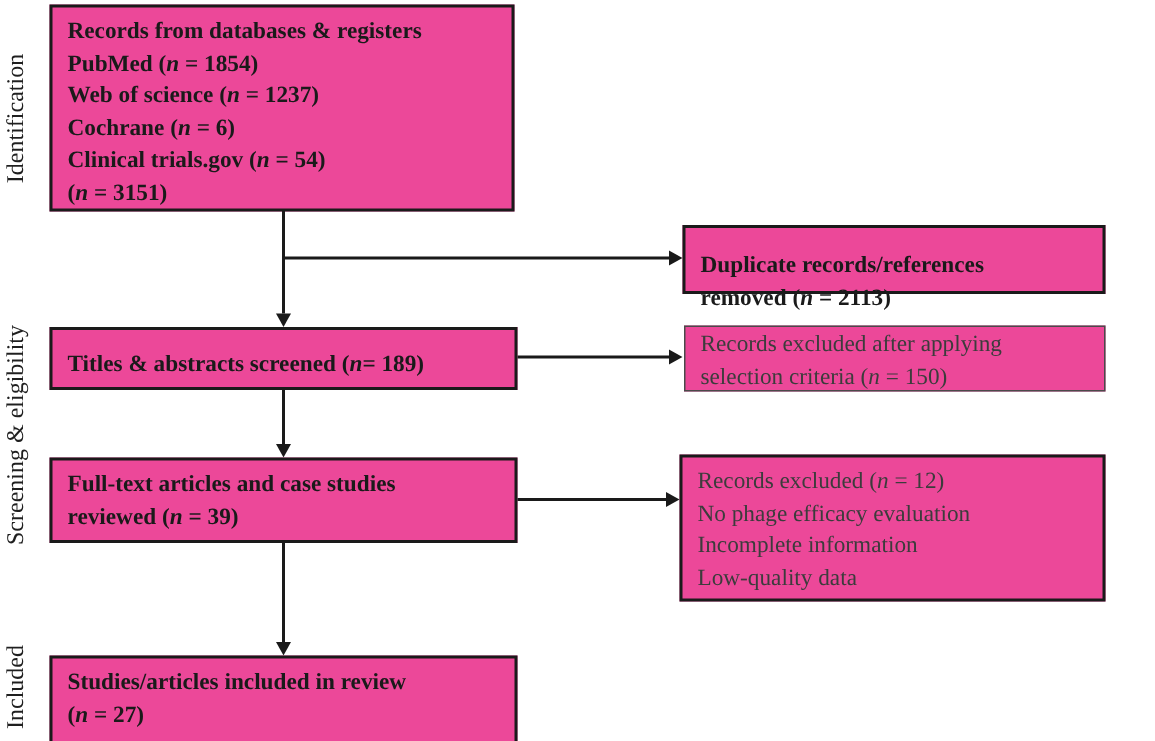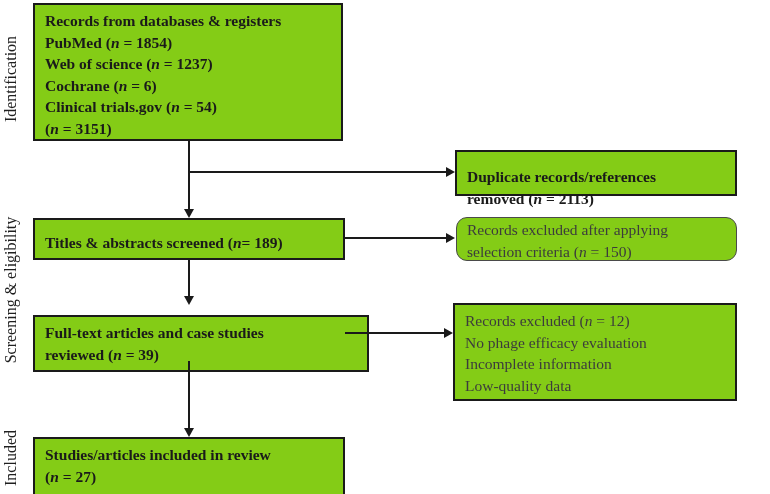--- a/index.html
+++ b/index.html
@@ -12,35 +12,34 @@
     width: 770px;
     height: 494px;
     background: #ffffff;
     font-family: "Liberation Serif", serif;
     color: #1a1a1a;
     overflow: hidden;
   }
   .box {
     position: absolute;
     box-sizing: border-box;
-    background: #84cc16;
+    background: #ec4899;
     border: 2px solid #1a1a1a;
     font-size: 15.5px;
     line-height: 21.5px;
     font-weight: bold;
     padding: 5px 10px;
   }
   .box.light {
     font-weight: normal;
     color: #3c3c3c;
   }
   .box.thin {
     border-width: 1px;
     border-color: #4a4a4a;
-    border-radius: 11px;
   }
   .box.vcenter {
     display: flex;
     align-items: flex-end;
   }
   .side-label {
     position: absolute;
     transform: translate(-50%, -50%) rotate(-90deg);
     white-space: nowrap;
     font-size: 16px;
@@ -78,21 +77,21 @@
   <div class="side-label" style="left:11px; top:458px;">Included</div>
 
   <div class="box" style="left:33px; top:3px; width:310px; height:138px;">Records from databases &amp; registers<br>PubMed (<i>n</i> = 1854)<br>Web of science (<i>n</i> = 1237)<br>Cochrane (<i>n</i> = 6)<br>Clinical trials.gov (<i>n</i> = 54)<br>(<i>n</i> = 3151)</div>
 
   <div class="box" style="left:455px; top:150px; width:282px; height:46px; padding-top:14px; padding-bottom:1px;">Duplicate records/references<br>removed (<i>n</i> = 2113)</div>
 
   <div class="box vcenter" style="left:33px; top:218px; width:312px; height:42px;">Titles &amp; abstracts screened (<i>n</i> = 189)</div>
 
   <div class="box light thin" style="left:456px; top:217px; width:281px; height:44px; padding-top:1px;">Records excluded after applying<br>selection criteria (<i>n</i> = 150)</div>
 
-  <div class="box" style="left:33px; top:315px; width:336px; height:57px;">Full-text articles and case studies<br>reviewed (<i>n</i> = 39)</div>
+  <div class="box" style="left:33px; top:305px; width:312px; height:57px;">Full-text articles and case studies<br>reviewed (<i>n</i> = 39)</div>
 
   <div class="box light" style="left:453px; top:303px; width:284px; height:98px;">Records excluded (<i>n</i> = 12)<br>No phage efficacy evaluation<br>Incomplete information<br>Low-quality data</div>
 
   <div class="box" style="left:33px; top:437px; width:312px; height:64px;">Studies/articles included in review<br>(<i>n</i> = 27)</div>
 
   <div class="line v" style="left:188px; top:140px; height:69px;"></div>
   <div class="arrow-down" style="left:184px; top:209px;"></div>
 
   <div class="line h" style="left:189px; top:171px; width:257px;"></div>
   <div class="arrow-right" style="left:446px; top:167px;"></div>

